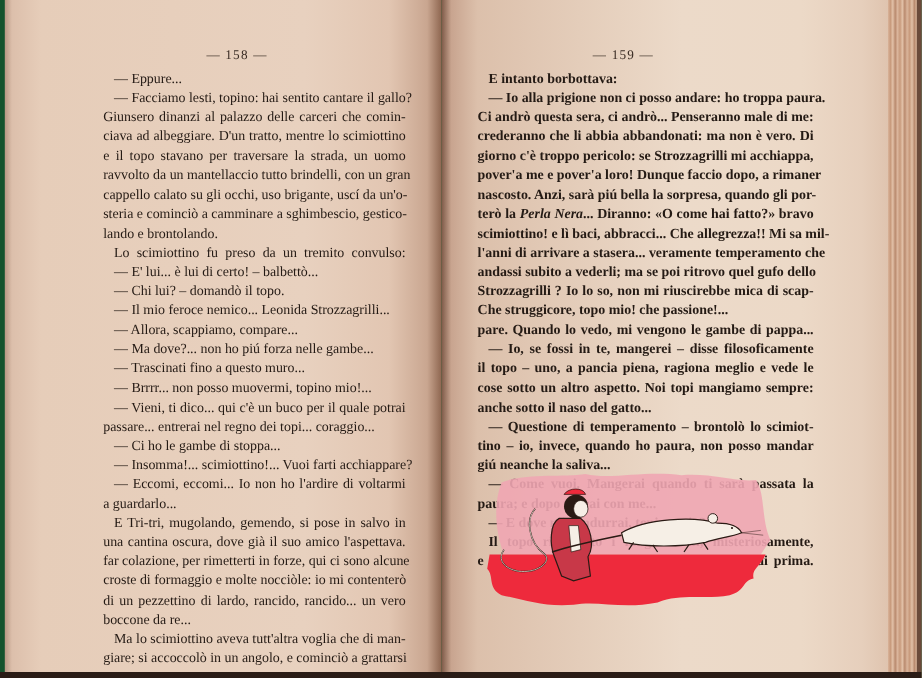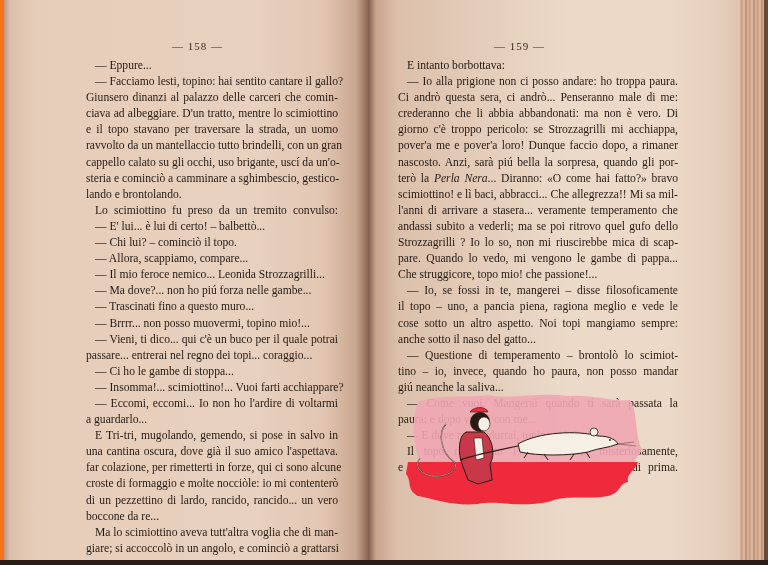--- a/index.html
+++ b/index.html
@@ -3,21 +3,21 @@
   <meta charset="utf-8">
   <style>
     html, body { margin: 0; padding: 0; }
     body {
       width: 768px; height: 565px; overflow: hidden;
       background: #3a2a22;
       font-family: "Liberation Serif", "DejaVu Serif", serif;
     }
     .book {
       position: relative; width: 768px; height: 565px;
-      background: #f97316;
+      background: #14532d;
     }
     .page {
       position: absolute; top: 0; bottom: 4px;
       color: #241a14;
       font-size: 11.6px;
       line-height: 16.1px;
     }
     .page-left {
       left: 4px; width: 364px;
       background: linear-gradient(to right, #b89884 0px, #dcbfab 6px, #e6cdb9 30px, #e8d1bf 250px, #e2c6b2 320px, #c9a690 352px, #8e6650 364px);
@@ -40,21 +40,21 @@
     }
     .folio {
       position: absolute; top: 38px; font-size: 11px; letter-spacing: 1px; color: #3a2c24;
     }
     .folio-left { left: 168px; }
     .folio-right { left: 126px; }
     .text {
       position: absolute; top: 58px;
     }
     .text-left { left: 82px; width: 252px; }
-    .text-right { left: 30px; width: 280px; }
+    .text-right { left: 30px; width: 280px; font-weight: bold; }
     .line { white-space: nowrap; text-align: justify; text-align-last: justify; height: 16.1px; }
     .line.last { text-align-last: left; }
     .line.indent { padding-left: 9px; }
     .illustration {
       position: absolute; left: 30px; top: 392px; width: 248px; height: 120px;
     }
   </style>
 </head>
 <body>
 
@@ -67,23 +67,23 @@
         <div class="line indent">— Facciamo lesti, topino: hai sentito cantare il gallo?</div>
         <div class="line">Giunsero dinanzi al palazzo delle carceri che comin-</div>
         <div class="line">ciava ad albeggiare. D'un tratto, mentre lo scimiottino</div>
         <div class="line">e il topo stavano per traversare la strada, un uomo</div>
         <div class="line">ravvolto da un mantellaccio tutto brindelli, con un gran</div>
         <div class="line">cappello calato su gli occhi, uso brigante, uscí da un'o-</div>
         <div class="line">steria e cominciò a camminare a sghimbescio, gestico-</div>
         <div class="line last">lando e brontolando.</div>
         <div class="line indent">Lo scimiottino fu preso da un tremito convulso:</div>
         <div class="line indent last">— E' lui... è lui di certo! – balbettò...</div>
-        <div class="line indent last">— Chi lui? – cominciò il topo.</div>
+        <div class="line indent last">— Chi lui? – domandò il topo.</div>
+        <div class="line indent last">— Il mio feroce nemico... Leonida Strozzagrilli...</div>
         <div class="line indent last">— Allora, scappiamo, compare...</div>
-        <div class="line indent last">— Il mio feroce nemico... Leonida Strozzagrilli...</div>
         <div class="line indent last">— Ma dove?... non ho piú forza nelle gambe...</div>
         <div class="line indent last">— Trascinati fino a questo muro...</div>
         <div class="line indent last">— Brrrr... non posso muovermi, topino mio!...</div>
         <div class="line indent">— Vieni, ti dico... qui c'è un buco per il quale potrai</div>
         <div class="line last">passare... entrerai nel regno dei topi... coraggio...</div>
         <div class="line indent last">— Ci ho le gambe di stoppa...</div>
         <div class="line indent">— Insomma!... scimiottino!... Vuoi farti acchiappare?</div>
         <div class="line indent">— Eccomi, eccomi... Io non ho l'ardire di voltarmi</div>
         <div class="line last">a guardarlo...</div>
         <div class="line indent">E Tri-tri, mugolando, gemendo, si pose in salvo in</div>
@@ -105,22 +105,22 @@
         <div class="line">Ci andrò questa sera, ci andrò... Penseranno male di me:</div>
         <div class="line">crederanno che li abbia abbandonati: ma non è vero. Di</div>
         <div class="line">giorno c'è troppo pericolo: se Strozzagrilli mi acchiappa,</div>
         <div class="line">pover'a me e pover'a loro! Dunque faccio dopo, a rimaner</div>
         <div class="line">nascosto. Anzi, sarà piú bella la sorpresa, quando gli por-</div>
         <div class="line">terò la <em>Perla Nera</em>... Diranno: «O come hai fatto?» bravo</div>
         <div class="line">scimiottino! e lì baci, abbracci... Che allegrezza!! Mi sa mil-</div>
         <div class="line">l'anni di arrivare a stasera... veramente temperamento che</div>
         <div class="line">andassi subito a vederli; ma se poi ritrovo quel gufo dello</div>
         <div class="line">Strozzagrilli ? Io lo so, non mi riuscirebbe mica di scap-</div>
+        <div class="line last">Che struggicore, topo mio! che passione!...</div>
         <div class="line">pare. Quando lo vedo, mi vengono le gambe di pappa...</div>
-        <div class="line last">Che struggicore, topo mio! che passione!...</div>
         <div class="line indent">— Io, se fossi in te, mangerei – disse filosoficamente</div>
         <div class="line">il topo – uno, a pancia piena, ragiona meglio e vede le</div>
         <div class="line">cose sotto un altro aspetto. Noi topi mangiamo sempre:</div>
         <div class="line last">anche sotto il naso del gatto...</div>
         <div class="line indent">— Questione di temperamento – brontolò lo scimiot-</div>
         <div class="line">tino – io, invece, quando ho paura, non posso mandar</div>
         <div class="line last">giú neanche la saliva...</div>
         <div class="line indent">— Come vuoi. Mangerai quando ti sarà passata la</div>
         <div class="line last">paura; e dopo verrai con me...</div>
         <div class="line indent last">— E dove mi condurrai, topino mio?</div>

